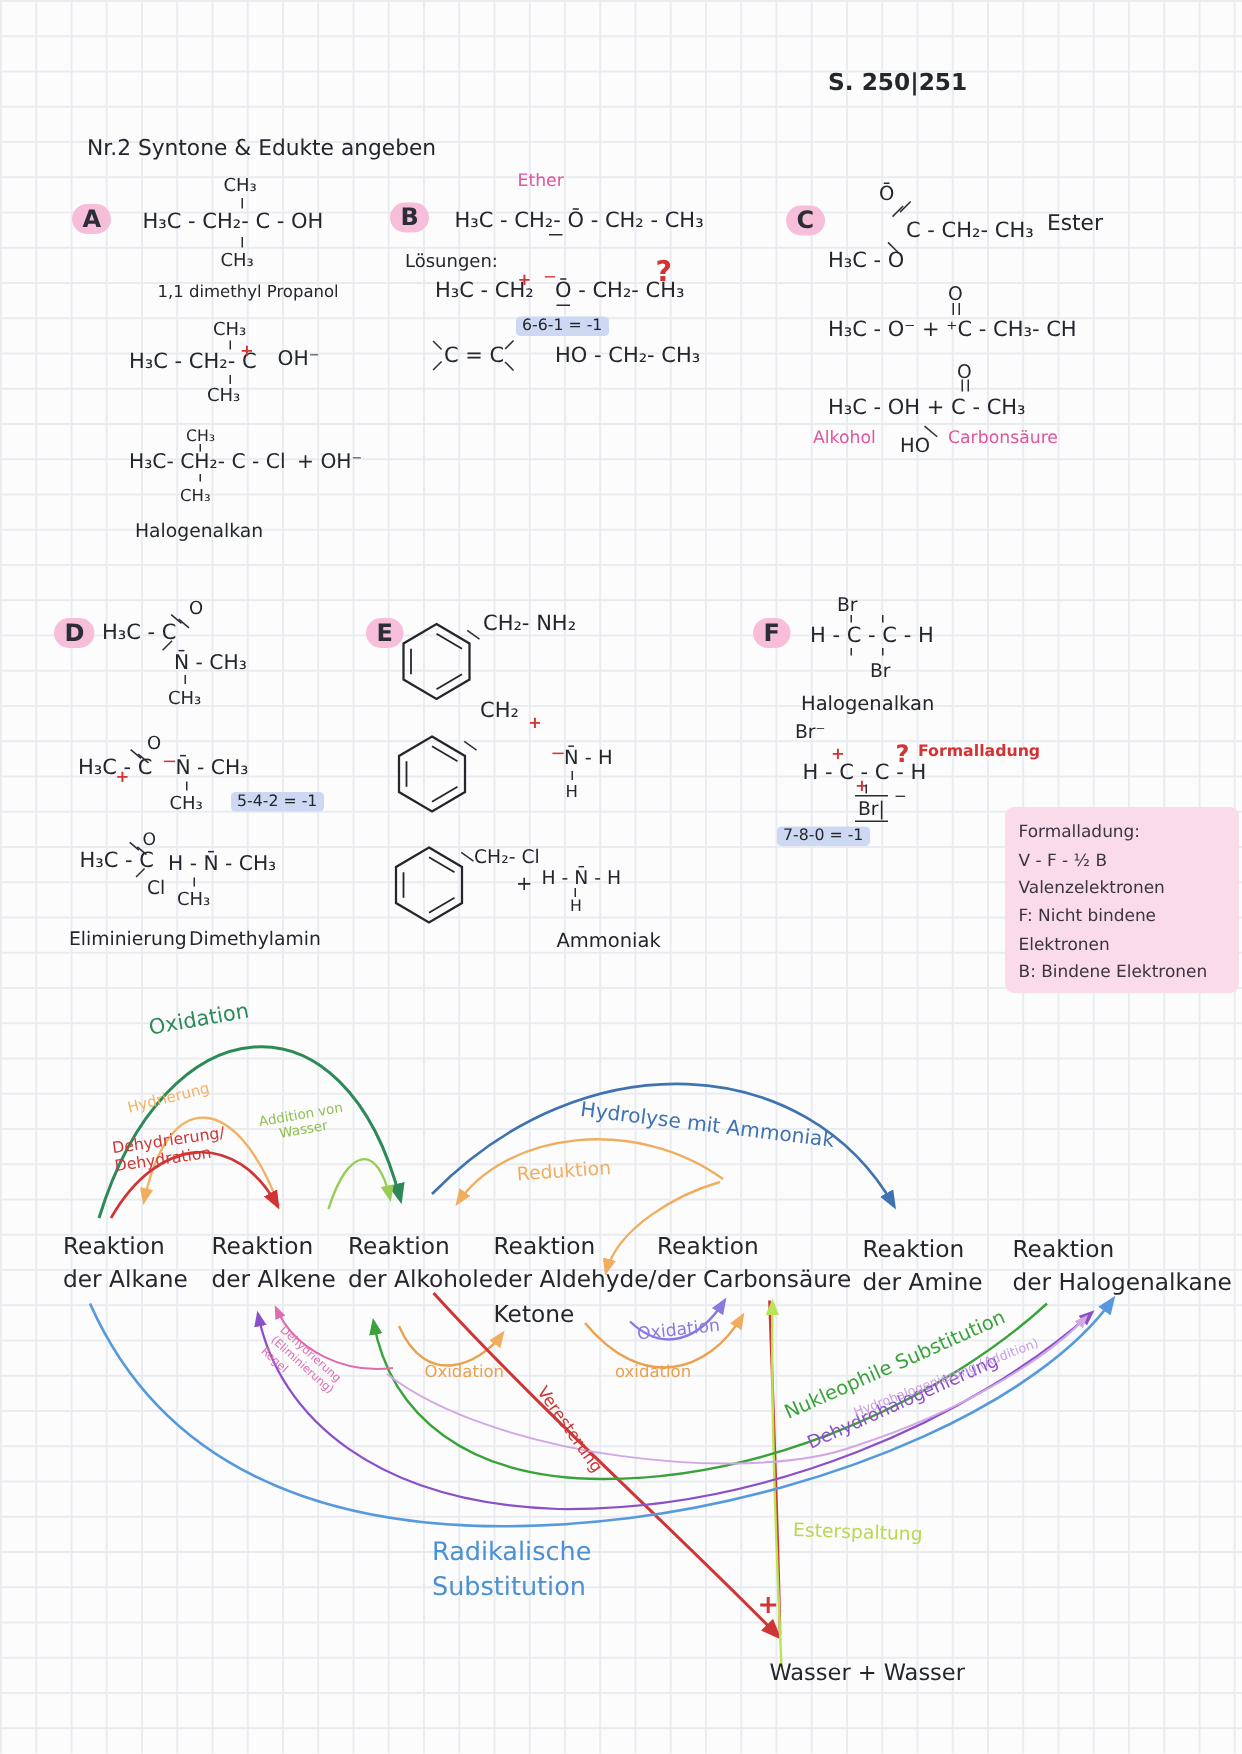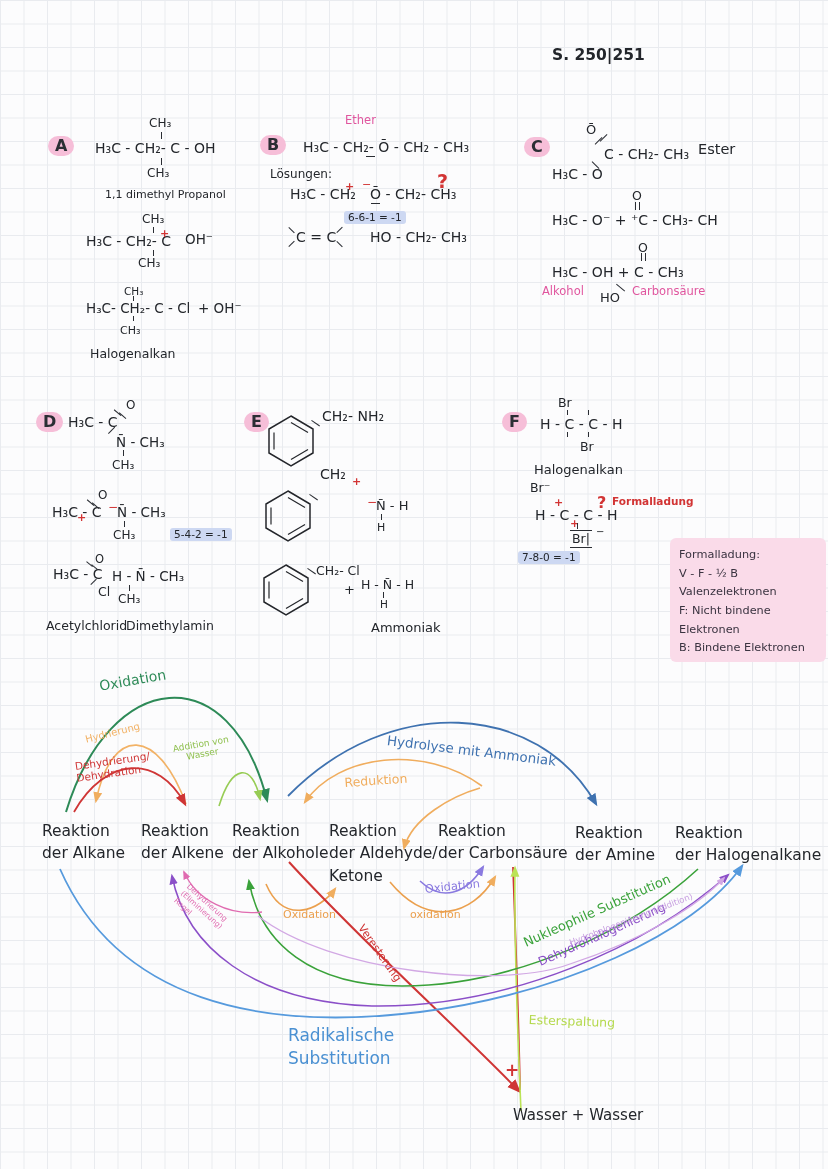--- a/index.html
+++ b/index.html
@@ -23,20 +23,21 @@
   .ring{position:absolute;}
   .overlay{position:absolute;left:0;top:0;pointer-events:none;}
   .lbl{position:absolute;transform-origin:0 0;white-space:pre-line;font-family:"DejaVu Sans",sans-serif;}
 </style>
 </head>
 <body>
 
 <div class="page">
 
   <div class="t" style="left:552px;top:46px;font-size:15.5px;font-weight:bold">S. 250|251</div>
+  <div class="t" style="left:58px;top:90px;font-size:14.5px">Nr.2    Syntone &amp; Edukte angeben</div>
 
   <span class="t hl-letter" style="left:48px;top:136px">A</span>
   <div class="t" style="left:149px;top:116px;font-size:12px">CH₃</div>
   <i class="b" style="left:161px;top:132px;height:7px"></i>
   <div class="t" style="left:95px;top:140px;font-size:14px">H₃C - CH₂- C - OH</div>
   <i class="b" style="left:161px;top:158px;height:7px"></i>
   <div class="t" style="left:147px;top:166px;font-size:12px">CH₃</div>
   <div class="t" style="left:105px;top:188px;font-size:11px">1,1 dimethyl Propanol</div>
 
   <div class="t" style="left:142px;top:212px;font-size:12px">CH₃</div>
@@ -109,32 +110,32 @@
 
   <div class="t" style="left:52px;top:504px;font-size:14px">H₃C - C</div>
   <div class="t" style="left:98px;top:488px;font-size:12px">O</div>
   <i class="b" style="left:90px;top:498px;height:9px;transform:rotate(-50deg)"></i>
   <i class="b" style="left:95px;top:501px;height:9px;transform:rotate(-50deg)"></i>
   <div class="t red" style="left:77px;top:511px;font-size:11px;font-weight:bold">+</div>
   <div class="t red" style="left:108px;top:500px;font-size:12px">−</div>
   <div class="t" style="left:117px;top:504px;font-size:13.5px">N̄ - CH₃</div>
   <i class="b" style="left:124px;top:521px;height:6px"></i>
   <div class="t" style="left:113px;top:528px;font-size:12px">CH₃</div>
-  <span class="t calc" style="left:170px;top:528px">5-4-2 = -1</span>
+  <span class="t calc" style="left:154px;top:528px">5-4-2 = -1</span>
 
   <div class="t" style="left:53px;top:566px;font-size:14px">H₃C - C</div>
   <div class="t" style="left:95px;top:552px;font-size:11.5px">O</div>
   <i class="b" style="left:89px;top:560px;height:8px;transform:rotate(-50deg)"></i>
   <i class="b" style="left:94px;top:563px;height:8px;transform:rotate(-50deg)"></i>
   <i class="b" style="left:93px;top:578px;height:8px;transform:rotate(45deg)"></i>
   <div class="t" style="left:98px;top:584px;font-size:12.5px">Cl</div>
   <div class="t" style="left:112px;top:568px;font-size:13.5px">H - N̄ - CH₃</div>
   <i class="b" style="left:129px;top:585px;height:6px"></i>
   <div class="t" style="left:118px;top:592px;font-size:12px">CH₃</div>
-  <div class="t" style="left:46px;top:618px;font-size:12.5px">Acetylchlorid</div>
+  <div class="t" style="left:46px;top:618px;font-size:12.5px">Eliminierung</div>
   <div class="t" style="left:126px;top:618px;font-size:12.5px">Dimethylamin</div>
 
   <span class="t hl-letter" style="left:244px;top:412px">E</span>
   <svg class="ring" style="left:266px;top:414px" width="50" height="54" viewBox="0 0 50 54">
     <polygon points="25,2 47,15 47,39 25,52 3,39 3,15" fill="none" stroke="#24262b" stroke-width="1.5"></polygon>
     <line x1="25" y1="8.5" x2="42" y2="18.5" stroke="#24262b" stroke-width="1.2"></line>
     <line x1="42" y1="35.5" x2="25" y2="45.5" stroke="#24262b" stroke-width="1.2"></line>
     <line x1="8" y1="18.5" x2="8" y2="35.5" stroke="#24262b" stroke-width="1.2"></line>
   </svg>
   <i class="b" style="left:315px;top:418px;height:10px;transform:rotate(-55deg)"></i>

